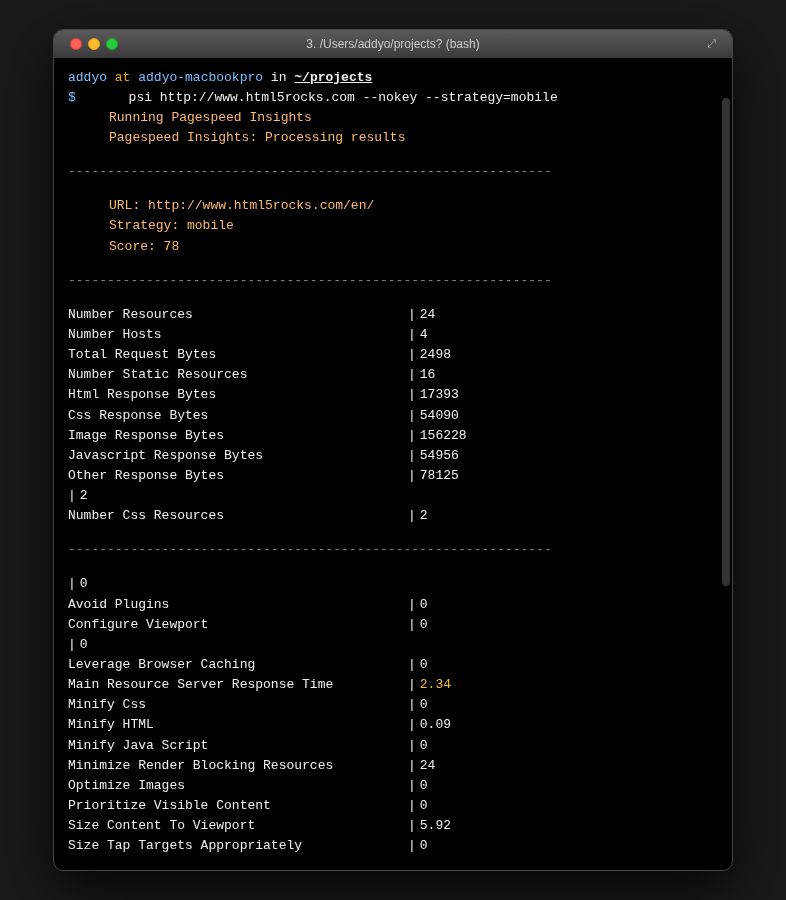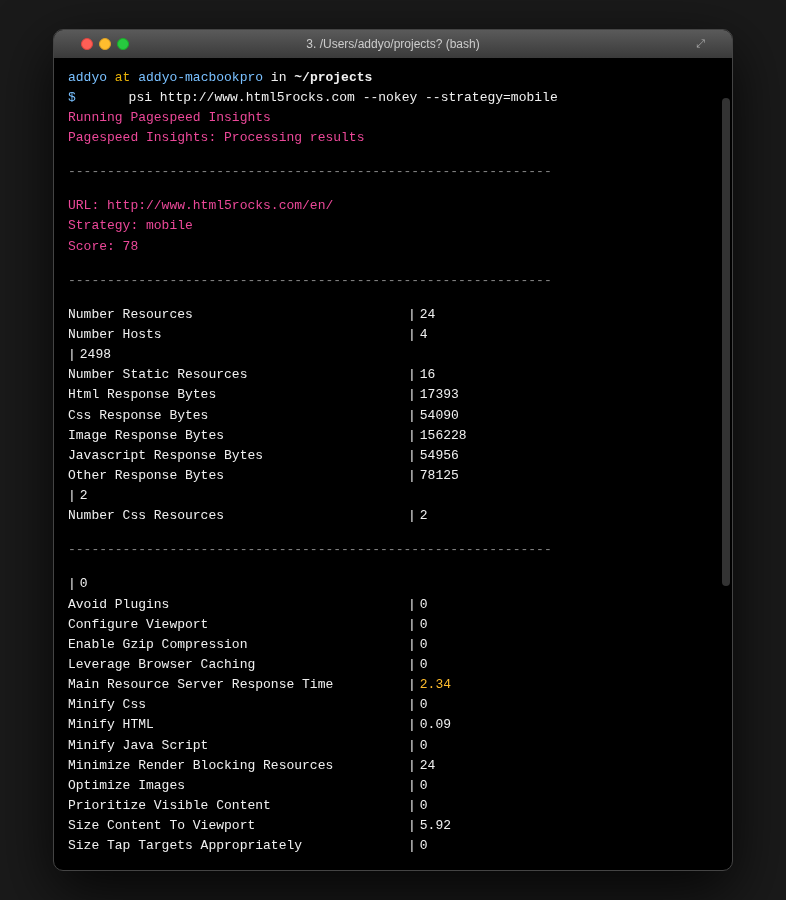--- a/index.html
+++ b/index.html
@@ -20,21 +20,21 @@
       box-shadow: 0 20px 60px rgba(0,0,0,0.8);
       overflow: hidden;
       border: 1px solid #444;
     }
 
     .titlebar {
       background: linear-gradient(to bottom, #5a5a5a, #3a3a3a);
       height: 28px;
       display: flex;
       align-items: center;
-      padding: 0 27px;
+      padding: 0 16px;
       position: relative;
     }
 
     .titlebar-buttons {
       display: flex;
       gap: 6px;
     }
 
     .btn-close { width: 12px; height: 12px; border-radius: 50%; background: #ff5f56; border: 1px solid #e0443e; }
     .btn-min   { width: 12px; height: 12px; border-radius: 50%; background: #ffbd2e; border: 1px solid #dea123; }
@@ -74,28 +74,28 @@
       height: 60%;
       background: #555;
       border-radius: 4px;
       opacity: 0.6;
     }
 
     .prompt-line .user { color: #79c0ff; }
     .prompt-line .at   { color: #eab308; }
     .prompt-line .host { color: #79c0ff; }
     .prompt-line .in   { color: #f0f0f0; }
-    .prompt-line .path { color: #f0f0f0; font-weight: bold; }
+    .prompt-line .path { color: #f0f0f0; font-weight: bold; text-decoration: underline; }
 
     .prompt-dollar { color: #79c0ff; }
     .cmd { color: #f0f0f0; padding-left: 45px; }
 
     .divider { color: #888; }
 
-    .key   { color: #ec4899; }
+    .key   { color: #fdba74; margin-left: 41px; }
 
     .label-line { display: flex; }
     .label-text { min-width: 340px; color: #f0f0f0; }
     .label-pipe { color: #f0f0f0; margin-right: 4px; }
     .label-value { color: #f0f0f0; }
     .label-value-yellow { color: #ffbd2e; }
 
     .blank { height: 14px; }
   </style>
 </head>
@@ -146,20 +146,21 @@
           <span class="label-text">Number Resources                    </span>
           <span class="label-pipe">| </span>
           <span class="label-value">24</span>
         </div>
         <div class="label-line">
           <span class="label-text">Number Hosts                        </span>
           <span class="label-pipe">| </span>
           <span class="label-value">4</span>
         </div>
         <div class="label-line">
+          <span class="label-text">Total Request Bytes                 </span>
           <span class="label-pipe">| </span>
           <span class="label-value">2498</span>
         </div>
         <div class="label-line">
           <span class="label-text">Number Static Resources             </span>
           <span class="label-pipe">| </span>
           <span class="label-value">16</span>
         </div>
         <div class="label-line">
           <span class="label-text">Html Response Bytes                 </span>
@@ -212,21 +213,20 @@
           <span class="label-text">Avoid Plugins                       </span>
           <span class="label-pipe">| </span>
           <span class="label-value">0</span>
         </div>
         <div class="label-line">
           <span class="label-text">Configure Viewport                  </span>
           <span class="label-pipe">| </span>
           <span class="label-value">0</span>
         </div>
         <div class="label-line">
-          <span class="label-text">Enable Gzip Compression             </span>
           <span class="label-pipe">| </span>
           <span class="label-value">0</span>
         </div>
         <div class="label-line">
           <span class="label-text">Leverage Browser Caching            </span>
           <span class="label-pipe">| </span>
           <span class="label-value">0</span>
         </div>
         <div class="label-line">
           <span class="label-text">Main Resource Server Response Time  </span>

